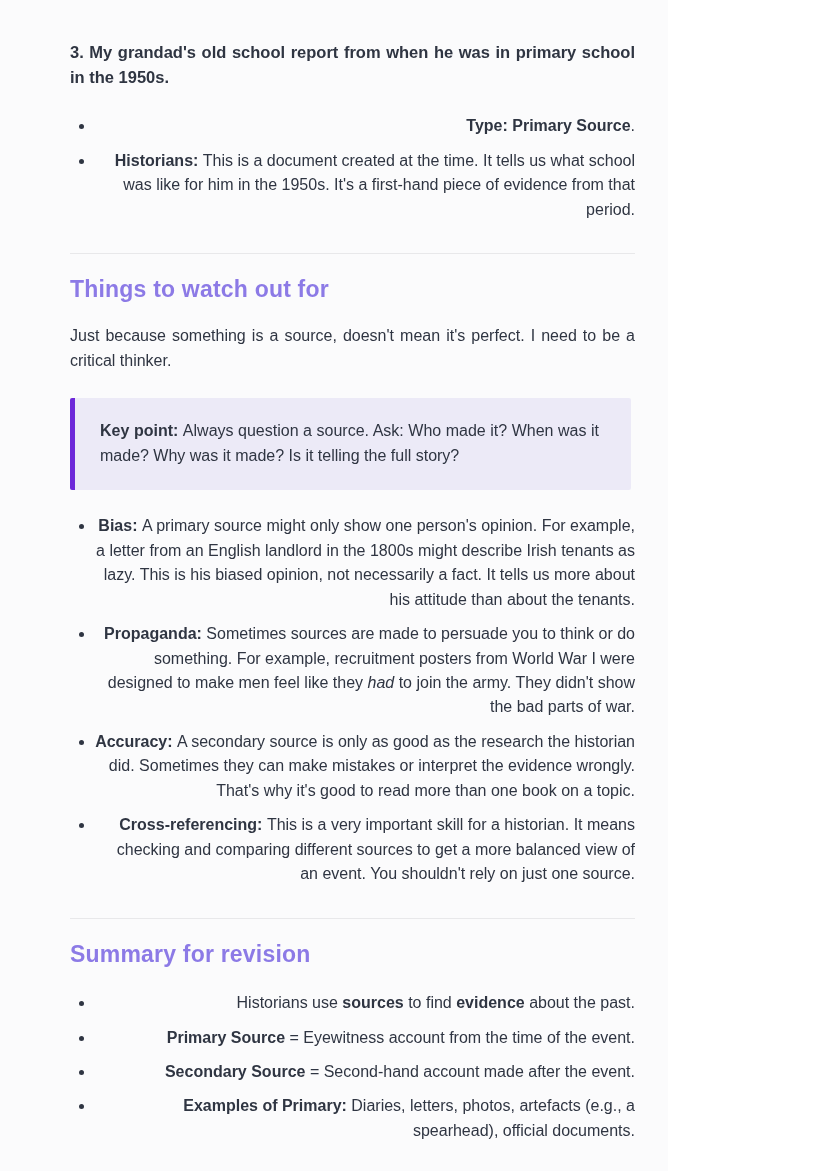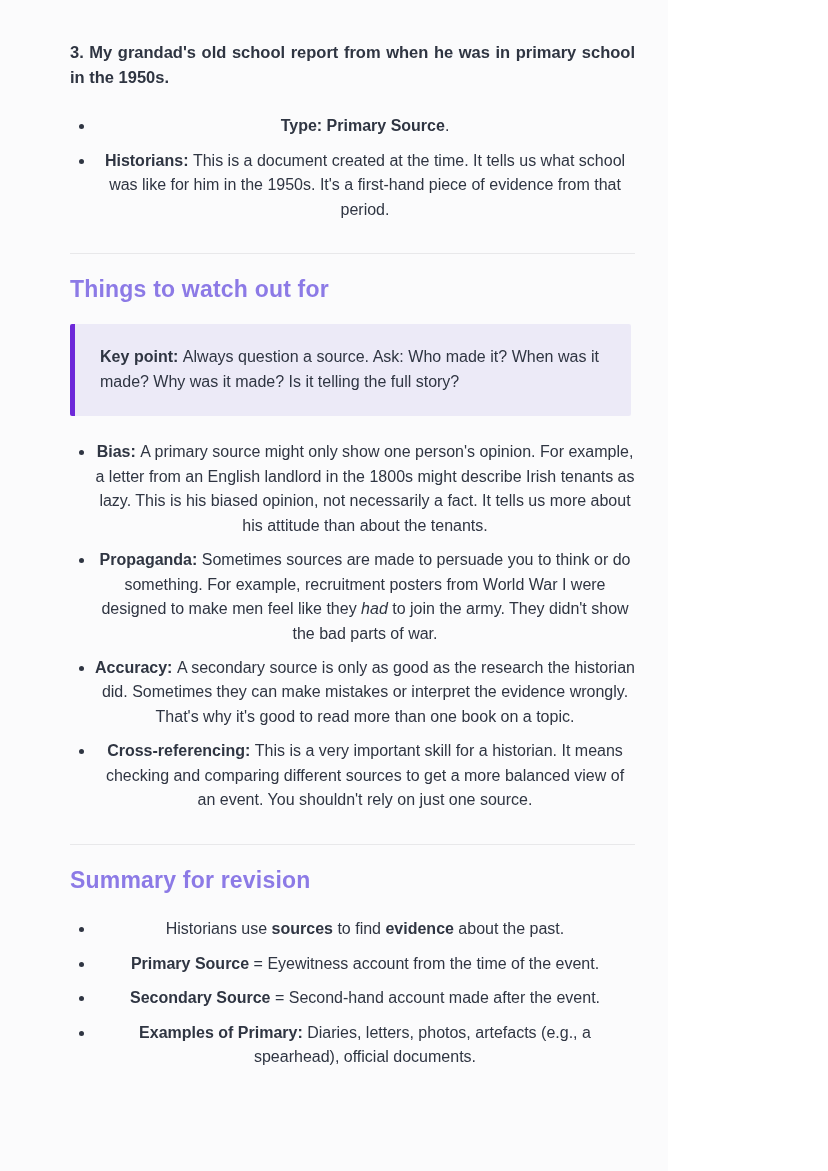--- a/index.html
+++ b/index.html
@@ -30,21 +30,21 @@
     line-height: 1.52;
     text-align: justify;
   }
   ul.bullets {
     margin: 24px 0 0 0;
     padding: 0 0 0 25px;
     list-style: disc;
   }
   ul.bullets li {
     margin: 0 0 10px 0;
-    text-align: center;
+    text-align: right;
   }
   ul.bullets li::marker {
     color: var(--text, #2f3542);
     font-size: 0.95em;
   }
   hr.divider {
     border: none;
     border-top: 1px solid var(--divider, #e8e8ea);
     margin: 31px 0 0 0;
   }
@@ -103,20 +103,21 @@
 
     <ul class="bullets">
         <li><span class="seg-bold">Type: Primary Source</span><span>.</span></li>
         <li><span class="seg-bold">Historians: </span><span>This is a document created at the time. It tells us what school was like for him in the 1950s. It's a first-hand piece of evidence from that period.</span></li>
       </ul>
 
     <hr class="divider">
 
     <h2 class="section-heading">Things to watch out for</h2>
 
+    <p class="para">Just because something is a source, doesn't mean it's perfect. I need to be a critical thinker.</p>
 
     <div class="callout">
       <p class="callout-text"><span class="seg-bold">Key point: </span><span>Always question a source. Ask: Who made it? When was it made? Why was it made? Is it telling the full story?</span></p>
     </div>
 
     <ul class="bullets">
         <li><span class="seg-bold">Bias: </span><span>A primary source might only show one person's opinion. For example, a letter from an English landlord in the 1800s might describe Irish tenants as lazy. This is his biased opinion, not necessarily a fact. It tells us more about his attitude than about the tenants.</span></li>
         <li><span class="seg-bold">Propaganda: </span><span>Sometimes sources are made to persuade you to think or do something. For example, recruitment posters from World War I were designed to make men feel like they </span><span class="seg-italic">had</span><span> to join the army. They didn't show the bad parts of war.</span></li>
         <li><span class="seg-bold">Accuracy: </span><span>A secondary source is only as good as the research the historian did. Sometimes they can make mistakes or interpret the evidence wrongly. That's why it's good to read more than one book on a topic.</span></li>
         <li><span class="seg-bold">Cross-referencing: </span><span>This is a very important skill for a historian. It means checking and comparing different sources to get a more balanced view of an event. You shouldn't rely on just one source.</span></li>

